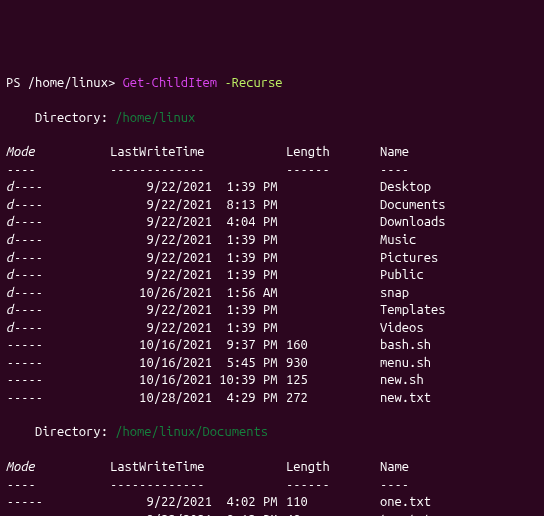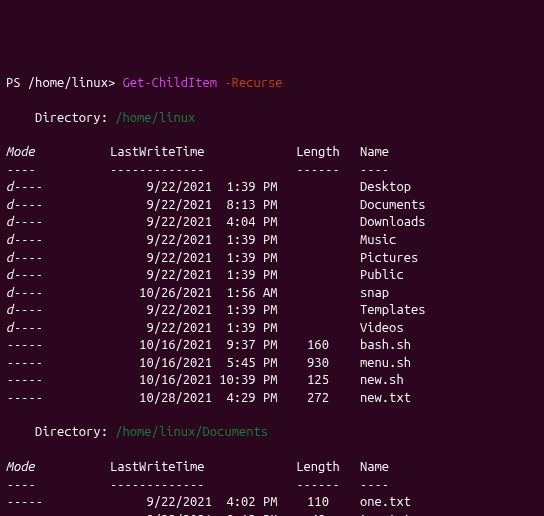--- a/index.html
+++ b/index.html
@@ -10,28 +10,28 @@
       font-size: 13px;
       line-height: 1.35;
       padding: 4px 6px;
       width: 544px;
       height: 516px;
       overflow: hidden;
       white-space: pre;
     }
     .prompt-ps { color: #ffffff; margin-top: 7px; }
     .prompt-cmd { color: #d946ef; }
-    .prompt-arg { color: #c2410c; }
+    .prompt-arg { color: #bef264; }
     .section { color: #15803d; }
     .row { color: #ffffff; }
     .col-mode { display: inline-block; width: 104px; font-style: italic; }
     .col-lwt { display: inline-block; width: 176px; text-align: left; }
-    .col-len { display: inline-block; width: 64px; text-align: center; }
+    .col-len { display: inline-block; width: 64px; text-align: left; }
     .col-gap { display: inline-block; width: 10px; }
-    .col-name { display: inline-block; }
+    .col-name { display: inline-block; margin-left: 20px; }
     .blank { height: 17px; }
     .dir-label { display: inline-block; }
   </style>
 </head>
 <body>
 
 
 
 <div id="terminal"><div class="row"><span class="prompt-ps">PS </span><span class="prompt-ps">/home/linux&gt; </span><span class="prompt-cmd">Get-ChildItem </span><span class="prompt-arg">-Recurse</span></div><div class="blank"></div><div class="row"><span class="dir-label">    Directory: </span><span class="section">/home/linux</span></div><div class="blank"></div><div class="row"><span class="col-mode">Mode</span><span class="col-lwt">LastWriteTime</span><span class="col-len">Length</span><span class="col-gap"> </span><span class="col-name">Name</span></div><div class="row"><span class="col-mode">----</span><span class="col-lwt">-------------</span><span class="col-len">------</span><span class="col-gap"> </span><span class="col-name">----</span></div><div class="row"><span class="col-mode">d----</span><span class="col-lwt">     9/22/2021  1:39 PM</span><span class="col-len"></span><span class="col-gap"> </span><span class="col-name">Desktop</span></div><div class="row"><span class="col-mode">d----</span><span class="col-lwt">     9/22/2021  8:13 PM</span><span class="col-len"></span><span class="col-gap"> </span><span class="col-name">Documents</span></div><div class="row"><span class="col-mode">d----</span><span class="col-lwt">     9/22/2021  4:04 PM</span><span class="col-len"></span><span class="col-gap"> </span><span class="col-name">Downloads</span></div><div class="row"><span class="col-mode">d----</span><span class="col-lwt">     9/22/2021  1:39 PM</span><span class="col-len"></span><span class="col-gap"> </span><span class="col-name">Music</span></div><div class="row"><span class="col-mode">d----</span><span class="col-lwt">     9/22/2021  1:39 PM</span><span class="col-len"></span><span class="col-gap"> </span><span class="col-name">Pictures</span></div><div class="row"><span class="col-mode">d----</span><span class="col-lwt">     9/22/2021  1:39 PM</span><span class="col-len"></span><span class="col-gap"> </span><span class="col-name">Public</span></div><div class="row"><span class="col-mode">d----</span><span class="col-lwt">    10/26/2021  1:56 AM</span><span class="col-len"></span><span class="col-gap"> </span><span class="col-name">snap</span></div><div class="row"><span class="col-mode">d----</span><span class="col-lwt">     9/22/2021  1:39 PM</span><span class="col-len"></span><span class="col-gap"> </span><span class="col-name">Templates</span></div><div class="row"><span class="col-mode">d----</span><span class="col-lwt">     9/22/2021  1:39 PM</span><span class="col-len"></span><span class="col-gap"> </span><span class="col-name">Videos</span></div><div class="row"><span class="col-mode">-----</span><span class="col-lwt">    10/16/2021  9:37 PM</span><span class="col-len">160</span><span class="col-gap"> </span><span class="col-name">bash.sh</span></div><div class="row"><span class="col-mode">-----</span><span class="col-lwt">    10/16/2021  5:45 PM</span><span class="col-len">930</span><span class="col-gap"> </span><span class="col-name">menu.sh</span></div><div class="row"><span class="col-mode">-----</span><span class="col-lwt">    10/16/2021 10:39 PM</span><span class="col-len">125</span><span class="col-gap"> </span><span class="col-name">new.sh</span></div><div class="row"><span class="col-mode">-----</span><span class="col-lwt">    10/28/2021  4:29 PM</span><span class="col-len">272</span><span class="col-gap"> </span><span class="col-name">new.txt</span></div><div class="blank"></div><div class="row"><span class="dir-label">    Directory: </span><span class="section">/home/linux/Documents</span></div><div class="blank"></div><div class="row"><span class="col-mode">Mode</span><span class="col-lwt">LastWriteTime</span><span class="col-len">Length</span><span class="col-gap"> </span><span class="col-name">Name</span></div><div class="row"><span class="col-mode">----</span><span class="col-lwt">-------------</span><span class="col-len">------</span><span class="col-gap"> </span><span class="col-name">----</span></div><div class="row"><span class="col-mode">-----</span><span class="col-lwt">     9/22/2021  4:02 PM</span><span class="col-len">110</span><span class="col-gap"> </span><span class="col-name">one.txt</span></div><div class="row"><span class="col-mode">-----</span><span class="col-lwt">     9/22/2021  8:13 PM</span><span class="col-len">48</span><span class="col-gap"> </span><span class="col-name">two.txt</span></div></div>
 

